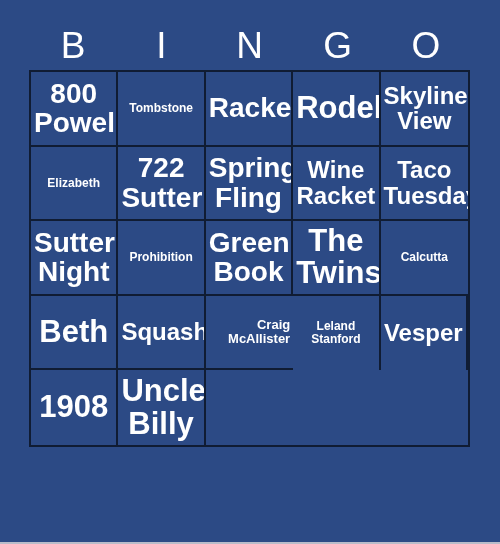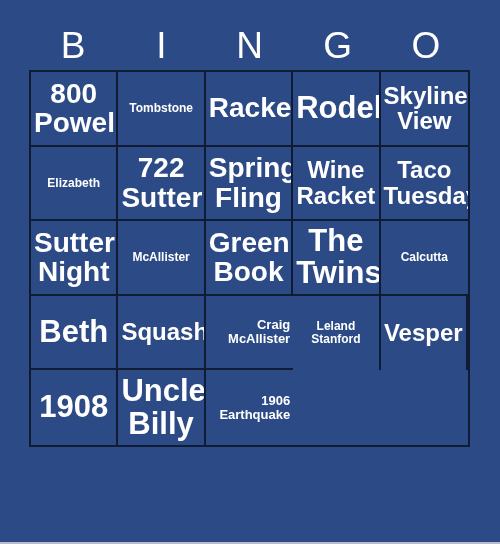--- a/index.html
+++ b/index.html
@@ -140,21 +140,21 @@
       <div class="cell">
         <span class="cell-text sz-md">Wine Racket</span>
       </div>
       <div class="cell col-last">
         <span class="cell-text sz-md">Taco Tuesday</span>
       </div>
       <div class="cell">
         <span class="cell-text sz-lg">Sutter Night</span>
       </div>
       <div class="cell">
-        <span class="cell-text sz-sm">McAllister</span>
+        <span class="cell-text sz-sm">Prohibition</span>
       </div>
       <div class="cell">
         <span class="cell-text sz-lg">Green Book</span>
       </div>
       <div class="cell">
         <span class="cell-text sz-xl">The Twins</span>
       </div>
       <div class="cell col-last">
         <span class="cell-text sz-sm">Calcutta</span>
       </div>
@@ -172,20 +172,17 @@
       </div>
       <div class="cell row-last">
         <span class="cell-text sz-md">Vesper</span>
       </div>
       <div class="cell row-last">
         <span class="cell-text sz-xl">1908</span>
       </div>
       <div class="cell row-last">
         <span class="cell-text sz-xl">Uncle Billy</span>
       </div>
-      <div class="cell col-last row-last">
-        <span class="cell-text sz-xs">1906 Earthquake</span>
-      </div>
     </div>
 
 </div>
 
 <div id="bottom-strip"></div>
 
 </body></html>

